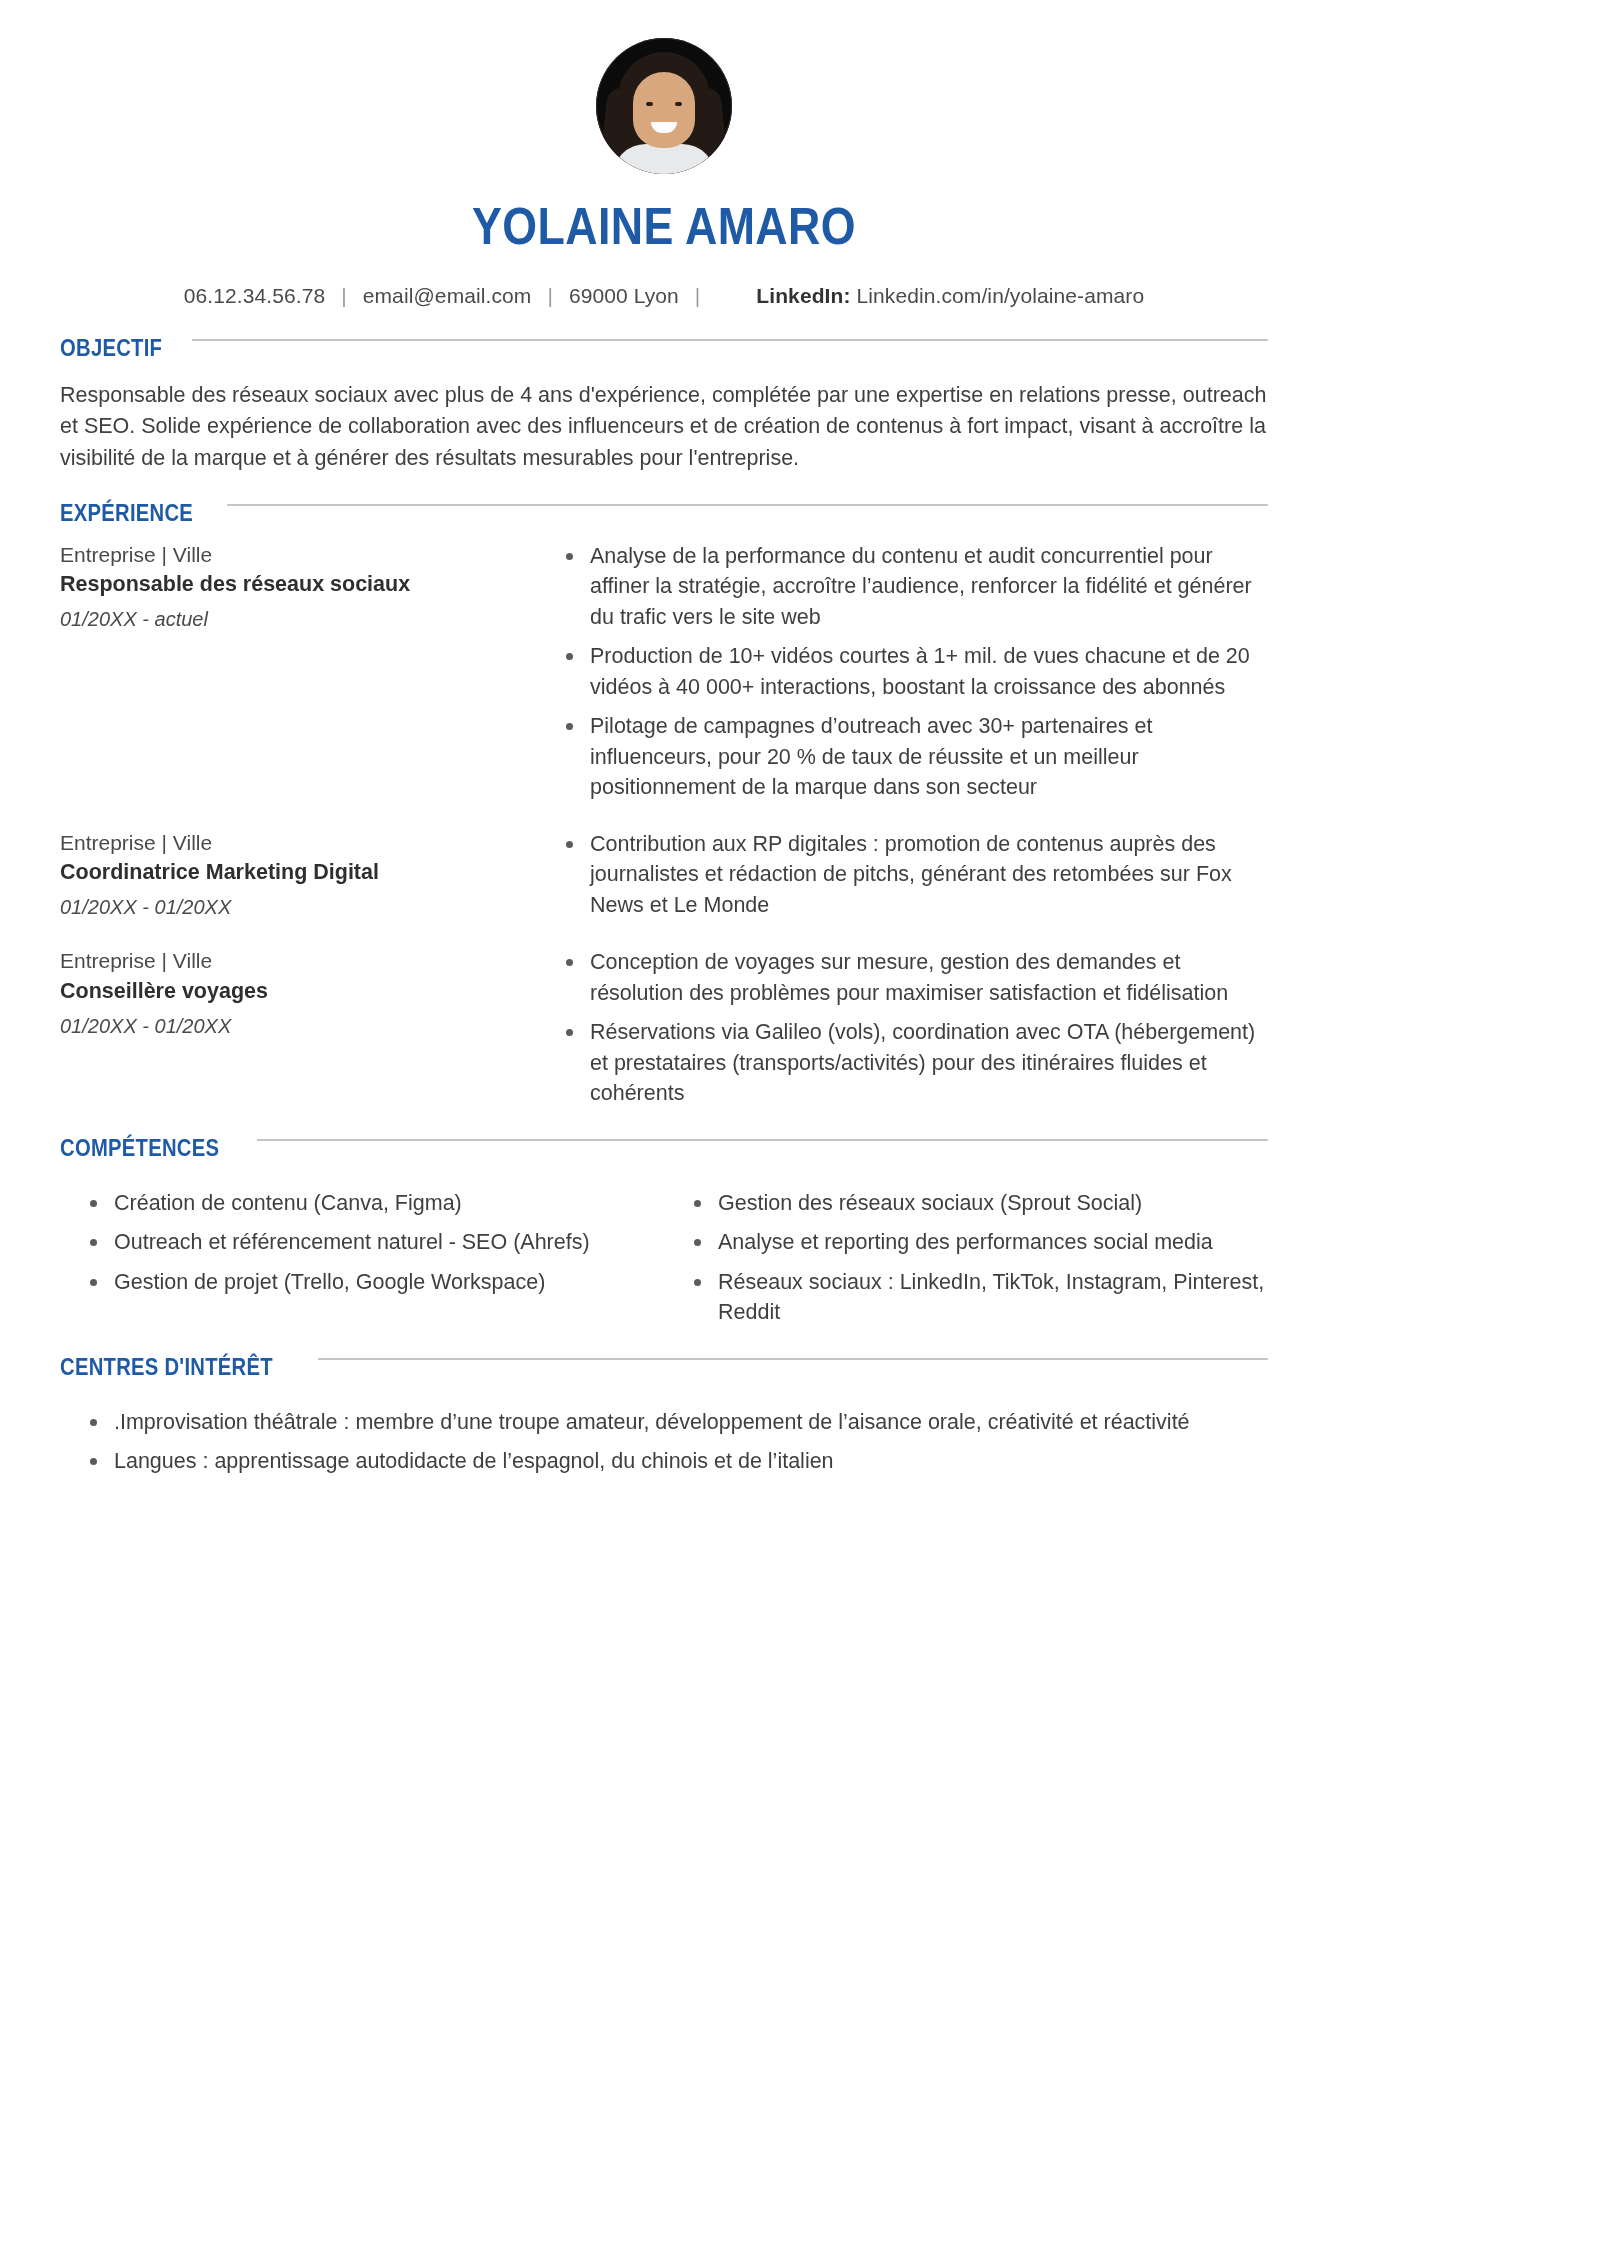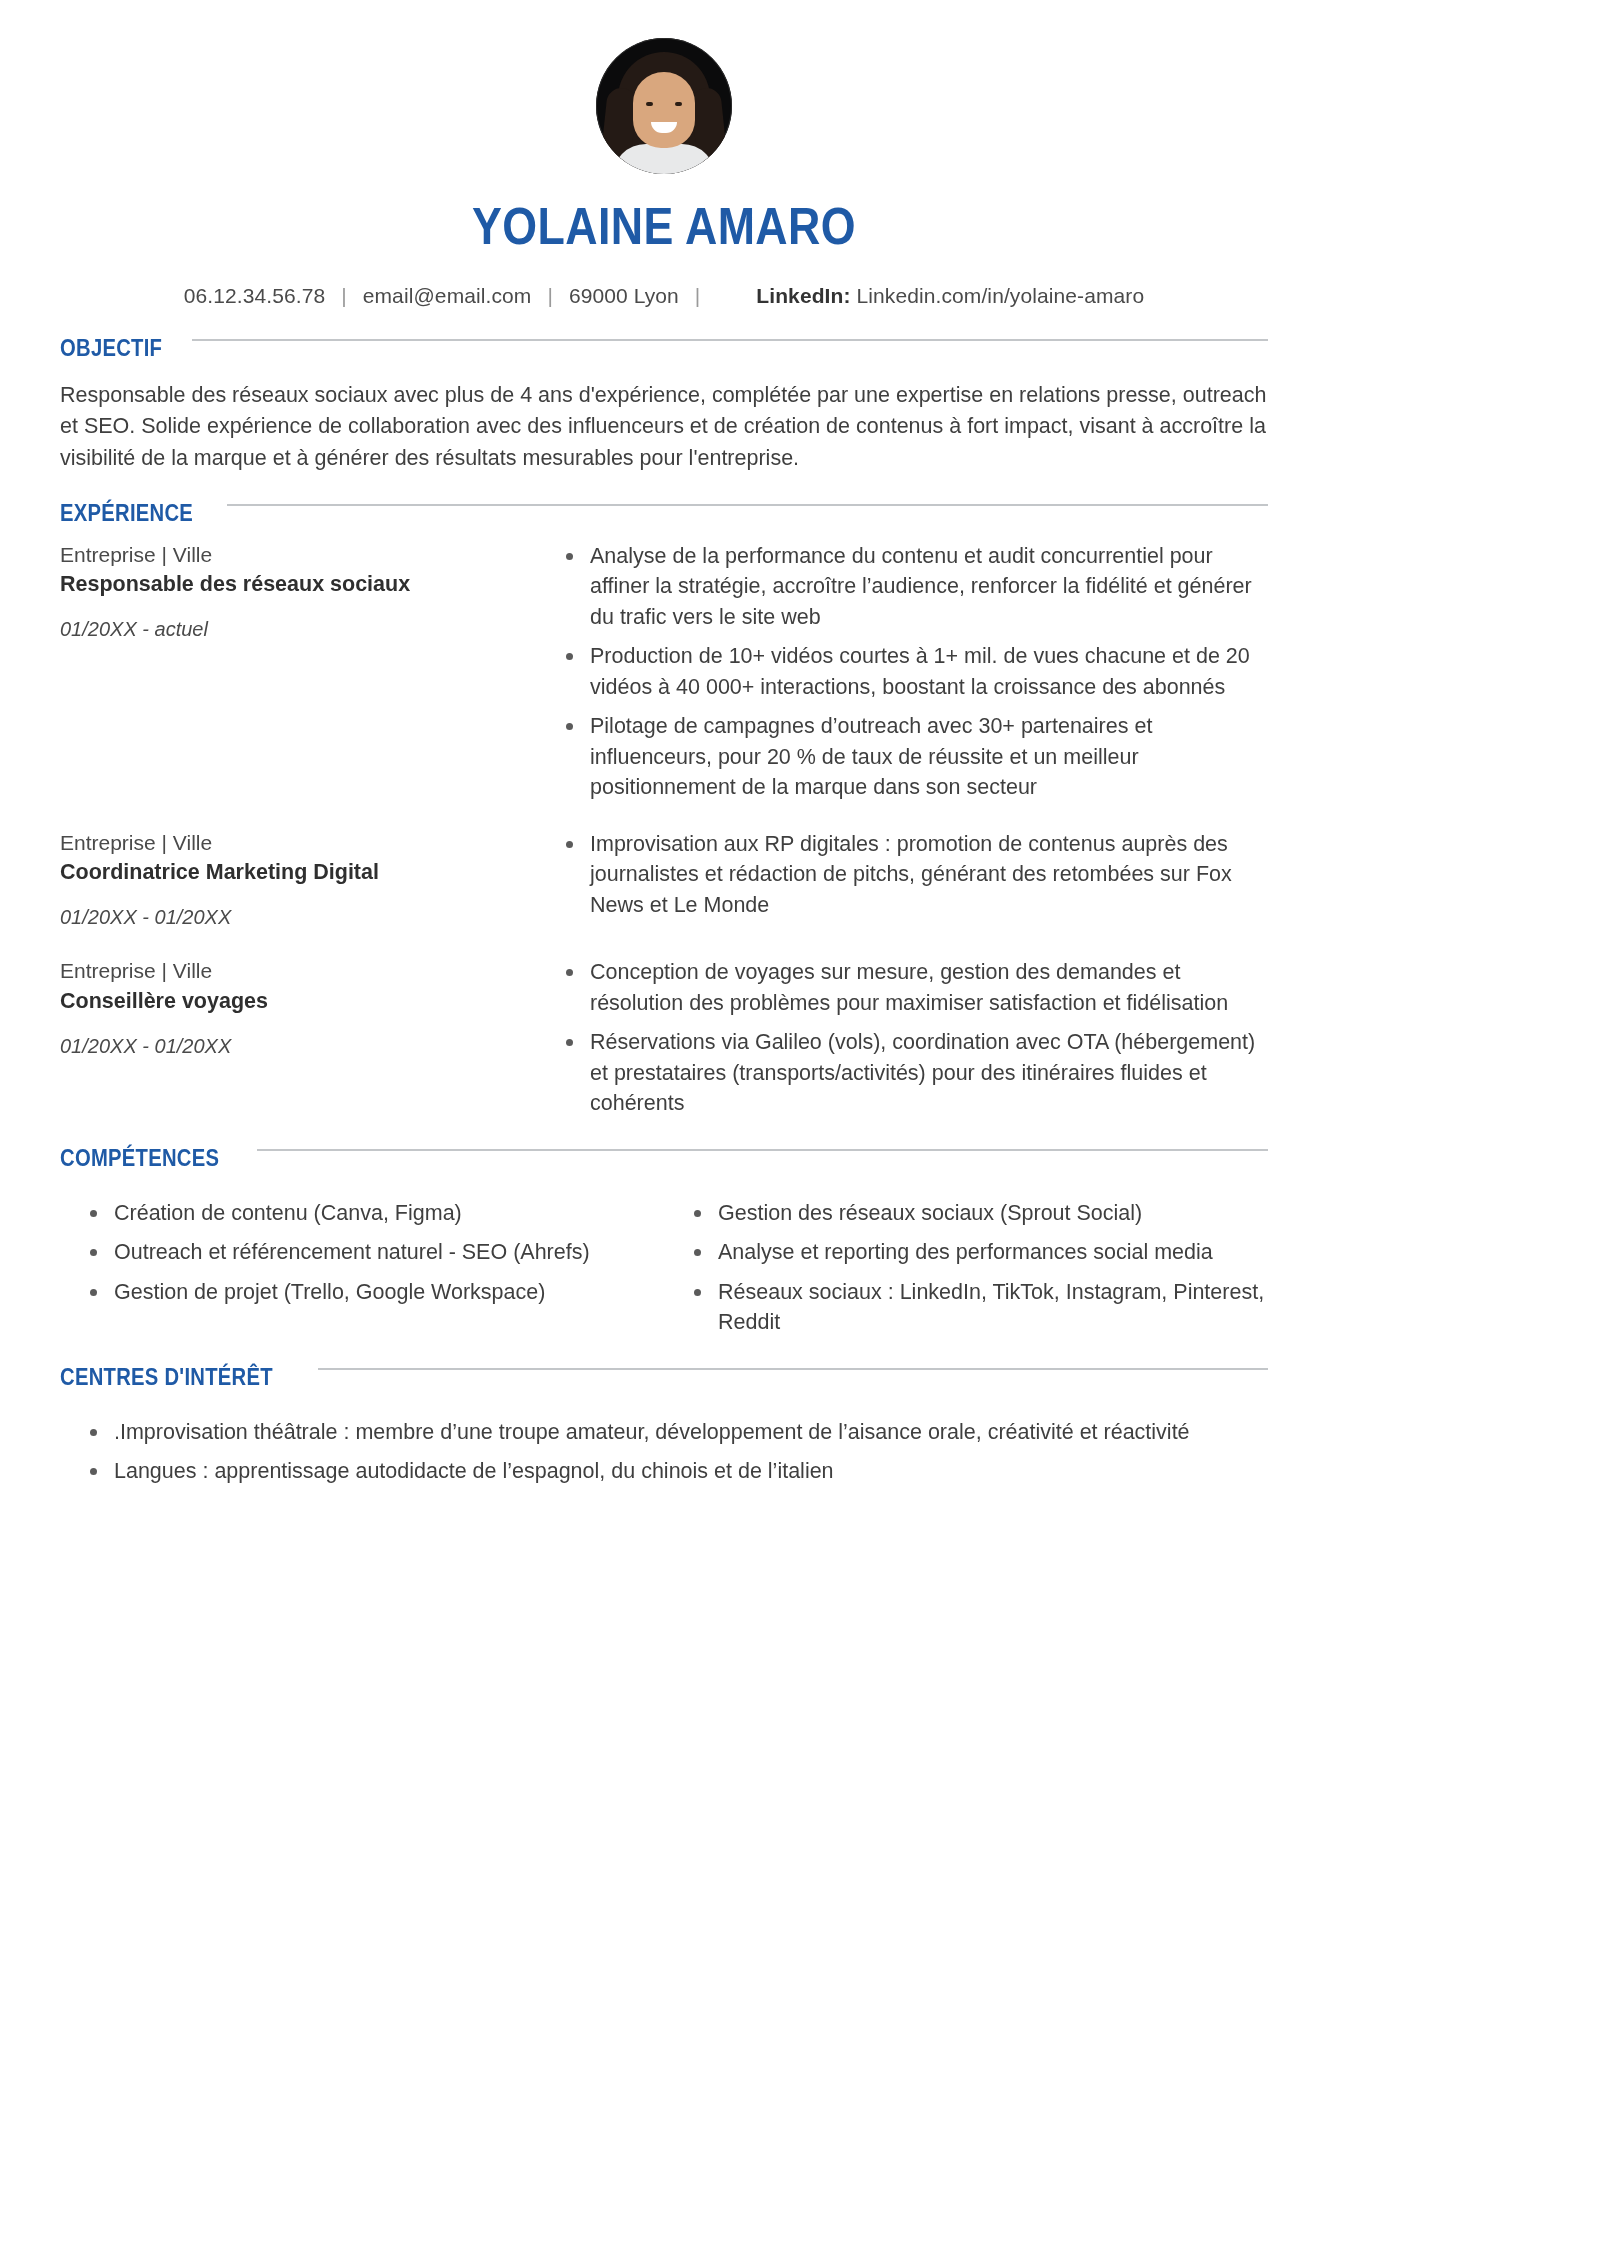--- a/index.html
+++ b/index.html
@@ -191,21 +191,21 @@
     font-weight: bold;
     color: #2f2f2f;
     line-height: 1.35;
     margin-top: 2px;
   }
   .exp-dates {
     font-size: 20px;
     font-style: italic;
     color: #4a4a4a;
     line-height: 1.4;
-    margin-top: 16px;
+    margin-top: 6px;
   }
   .exp-right { flex: 1 1 auto; }
 
   ul.bullets {
     list-style: none;
     margin: 0;
     padding: 0;
   }
   ul.bullets > li {
     position: relative;
@@ -327,21 +327,21 @@
       </div>
 
       <div class="exp-item">
         <div class="exp-left">
           <div class="exp-company">Entreprise | Ville</div>
           <div class="exp-role">Coordinatrice Marketing Digital</div>
           <div class="exp-dates">01/20XX - 01/20XX</div>
         </div>
         <div class="exp-right">
           <ul class="bullets">
-            <li>Improvisation aux RP digitales : promotion de contenus auprès des journalistes et rédaction de pitchs, générant des retombées sur Fox News et Le Monde</li>
+            <li>Contribution aux RP digitales : promotion de contenus auprès des journalistes et rédaction de pitchs, générant des retombées sur Fox News et Le Monde</li>
           </ul>
         </div>
       </div>
 
       <div class="exp-item">
         <div class="exp-left">
           <div class="exp-company">Entreprise | Ville</div>
           <div class="exp-role">Conseillère voyages</div>
           <div class="exp-dates">01/20XX - 01/20XX</div>
         </div>

